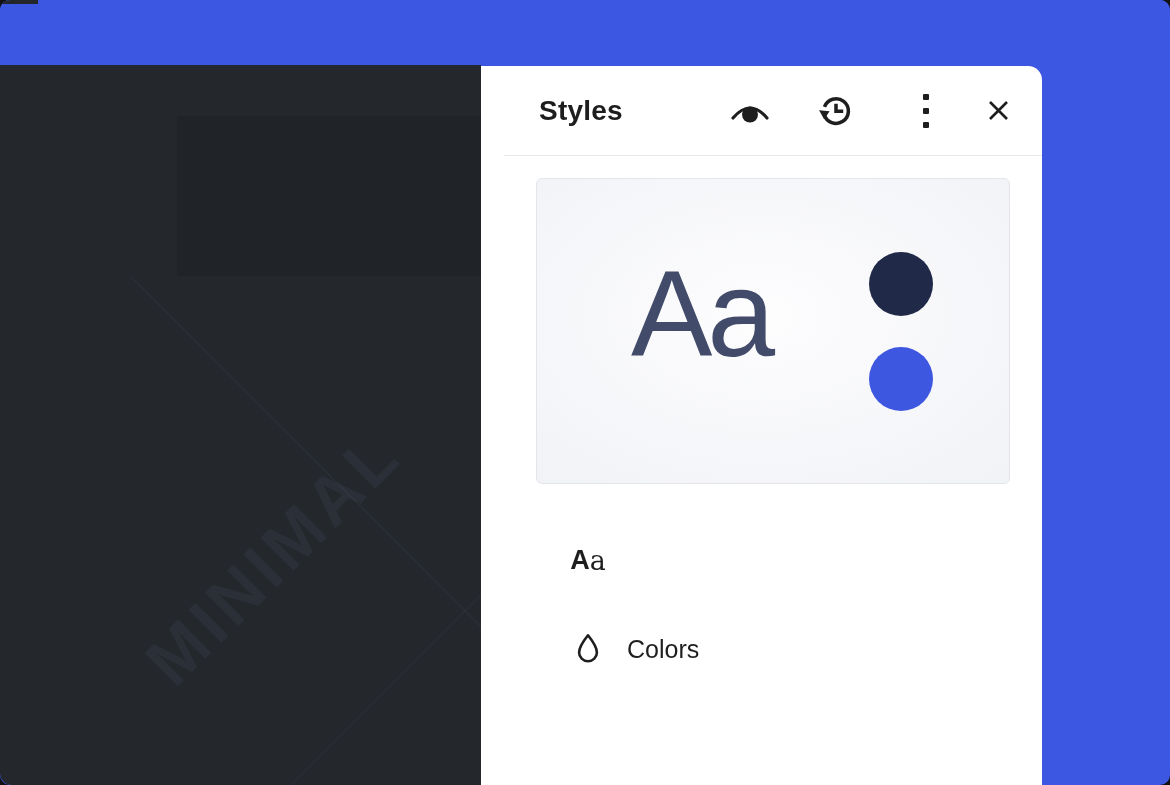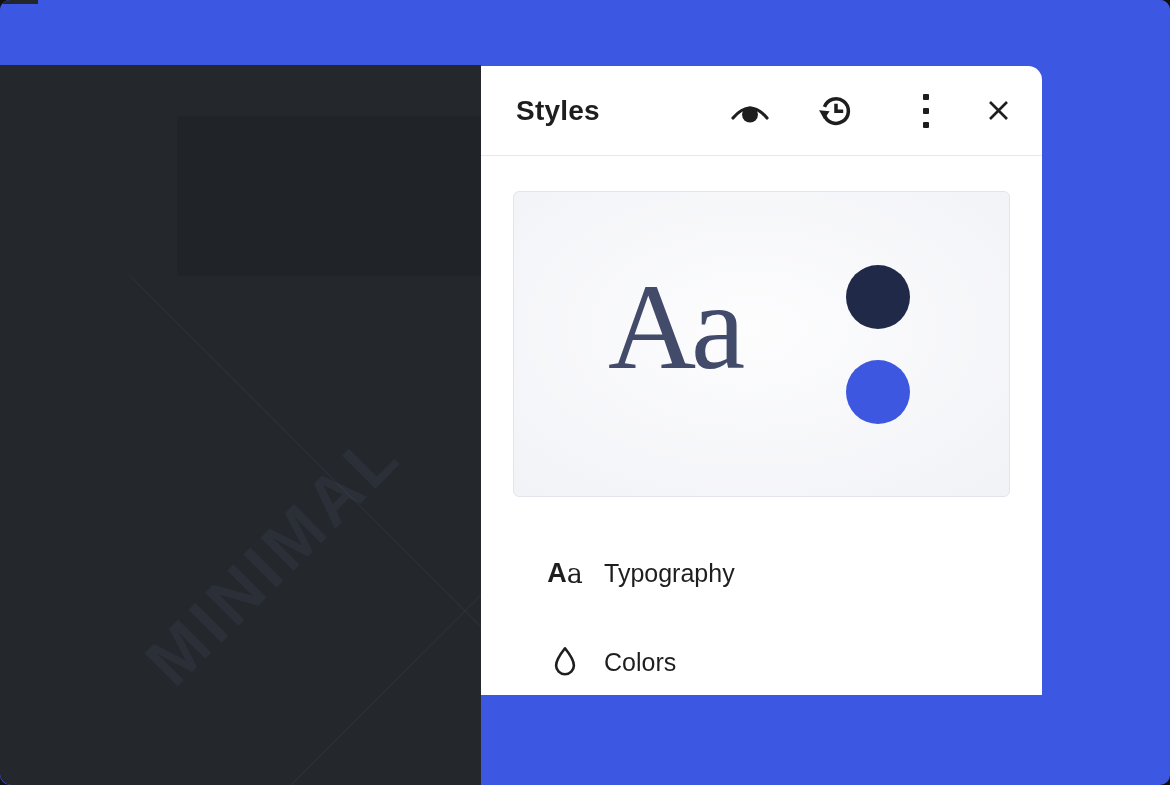--- a/index.html
+++ b/index.html
@@ -32,22 +32,22 @@
   .d2{left:40px;top:430px;transform:rotate(45deg);}
   .watermark{
     position:absolute;left:130px;top:580px;
     transform:rotate(-45deg);transform-origin:left top;
     font-size:68px;font-weight:800;letter-spacing:5px;
     color:rgba(112,124,164,0.10);
     white-space:nowrap;user-select:none;
   }
   
   .panel{
-    position:absolute;left:481px;top:66px;width:561px;height:629px;
-    background:#fff;border-radius:0 14px 0 0;
+    position:absolute;left:481px;top:66px;width:561px;height:719px;
+    background:#fff;border-radius:0 14px 0 0;padding-left:23px;
   }
   .panel-header{
     display:flex;align-items:center;
     height:90px;padding:0 24px 0 35px;
     border-bottom:1px solid #e8e8e9;
   }
   .panel-title{font-size:28px;font-weight:600;margin:0;letter-spacing:0.2px;}
   .icon-btn{
     width:40px;height:40px;border:none;background:transparent;padding:0;
     display:flex;align-items:center;justify-content:center;cursor:pointer;
@@ -55,25 +55,24 @@
   }
   .btn-eye{margin-left:auto;}
   .btn-history{margin-left:46px;}
   .btn-kebab{margin-left:50px;}
   .btn-close{margin-left:32px;}
   .kebab{display:flex;flex-direction:column;gap:8px;}
   .kebab .dot{width:6px;height:6px;border-radius:1px;background:#1e1e1e;}
   
   .panel-body{padding:0 32px;}
   .preview-card{
-    position:relative;margin-top:35px;height:306px;
+    position:relative;margin-top:22px;height:306px;
     border:1px solid #e3e5ea;border-radius:6px;
     background:radial-gradient(ellipse 70% 70% at 48% 45%, #fdfdfe 0%, #f2f3f7 100%);
     cursor:pointer;
-    font-family:Liberation Serif, serif;
   }
   .card-aa{
     position:absolute;left:94px;top:74px;
     font-size:122px;line-height:1;letter-spacing:-5px;font-weight:400;
   }
   .circle{position:absolute;left:332px;width:64px;height:64px;border-radius:50%;}
   .circle.dark{top:73px;}
   .circle.blue{top:168px;}
   
   .menu{margin-top:52px;}
@@ -157,21 +156,20 @@
         <div class="circle blue" style="background-color: rgb(62, 87, 224);"></div>
       </div>
 
       <nav class="menu">
 
         <div class="menu-item">
           <span class="mi-icon t-icon">
               <span class="tA">A</span>
               <span class="ta">a</span>
             </span>
-          <span class="mi-label">Typography</span>
         </div>
 
         <div class="menu-item">
           <span class="mi-icon">
             <svg width="32" height="34" viewBox="0 0 24 26" fill="none">
               <path d="M12 2.5 C12 2.5 5.2 11 5.2 15.6 a6.8 6.8 0 0 0 13.6 0 C18.8 11 12 2.5 12 2.5 Z" stroke="#1e1e1e" stroke-width="2" fill="none" stroke-linejoin="round"></path>
             </svg>
           </span>
           <span class="mi-label">Colors</span>
         </div>

